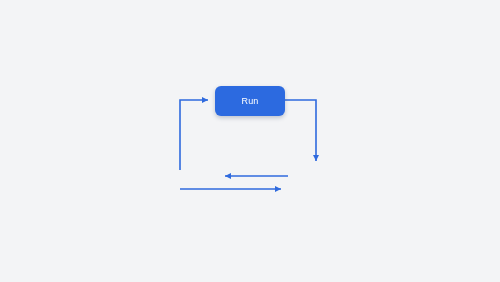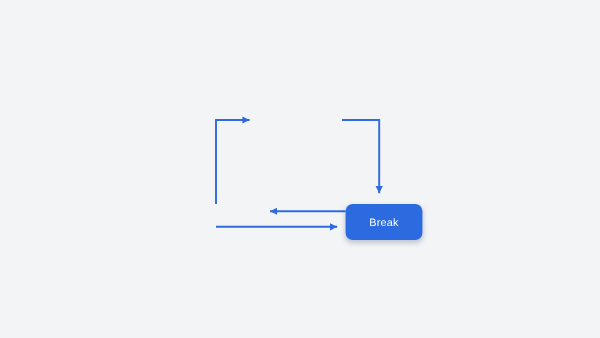--- a/index.html
+++ b/index.html
@@ -81,19 +81,19 @@
 
     <path d="M180,170 L180,100 L208,100" fill="none" stroke="#2f6ade" stroke-width="1.6" marker-end="url(#arrow-right)"></path>
 
     <path d="M285,100 L316,100 L316,161" fill="none" stroke="#2f6ade" stroke-width="1.6" marker-end="url(#arrow-down)"></path>
 
     <path d="M288,176 L225,176" fill="none" stroke="#2f6ade" stroke-width="1.6" marker-end="url(#arrow-left)"></path>
 
     <path d="M180,189 L281,189" fill="none" stroke="#2f6ade" stroke-width="1.6" marker-end="url(#arrow-right)"></path>
   </svg>
 
+  <div class="node" id="node-run">
+    <span class="node-label">Run</span>
+  </div>
 
 
-  <div class="node" id="node-break">
-    <span class="node-label">Break</span>
-  </div>
 
 </div>
 
 </body></html>

